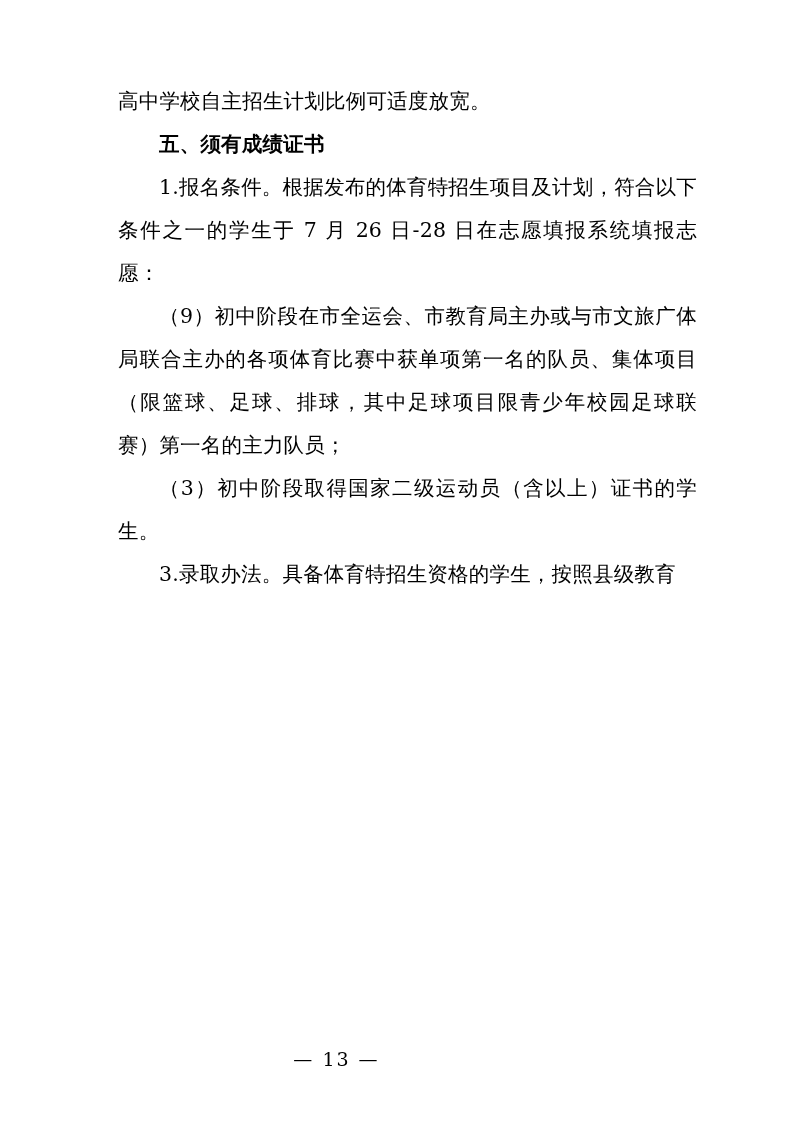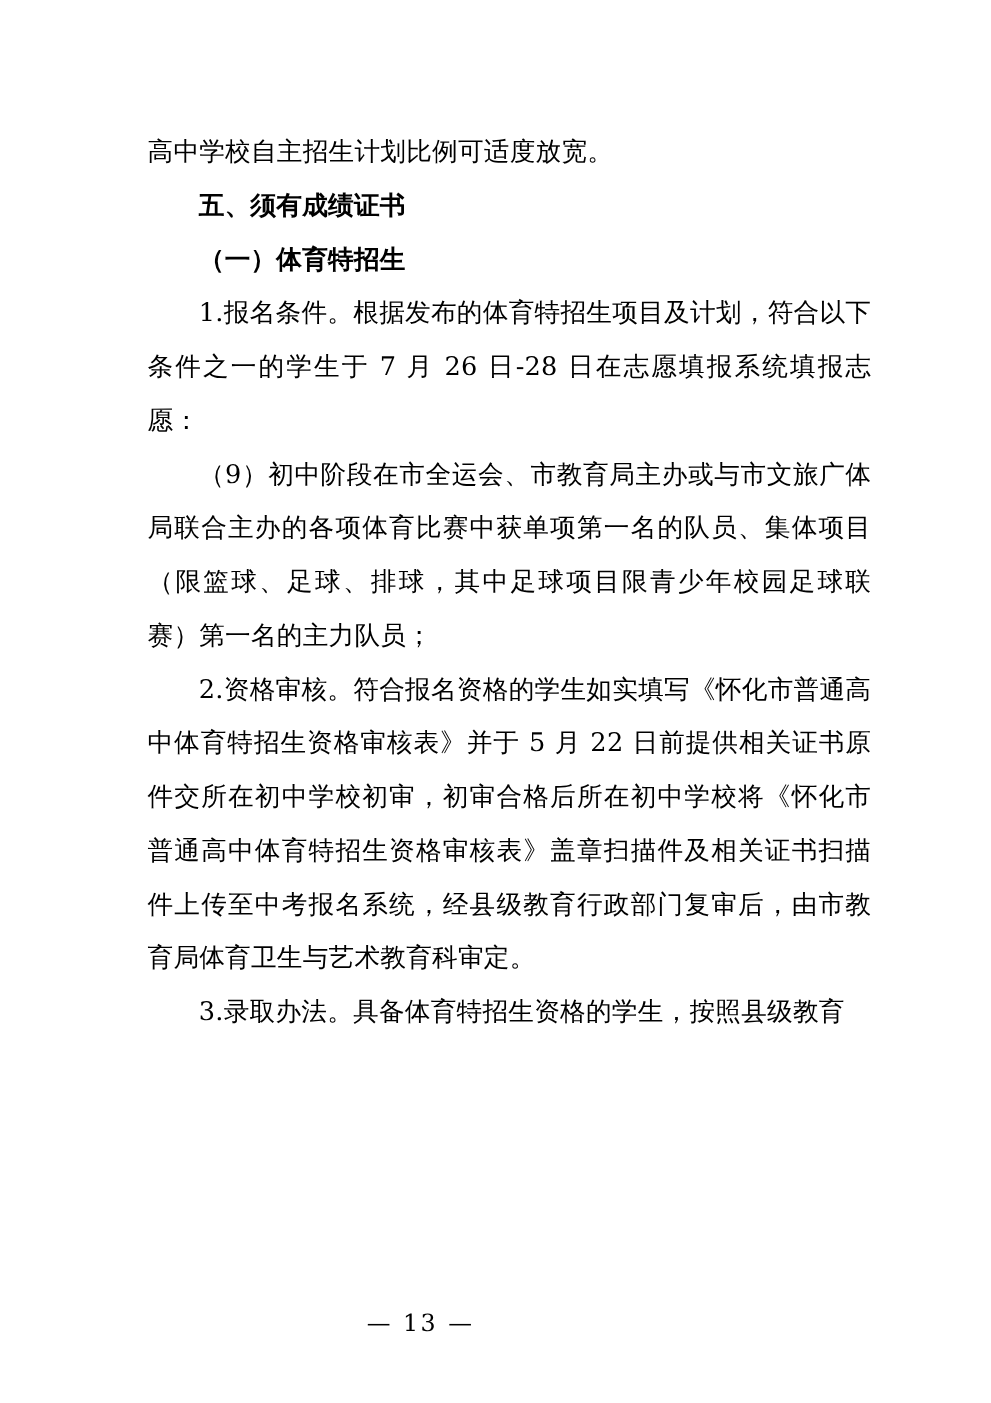--- a/index.html
+++ b/index.html
@@ -15,21 +15,21 @@
     color: #000000;
     overflow: hidden;
   }
   .page {
     position: absolute;
     left: 0;
     top: 0;
     width: 793px;
     height: 1122px;
     box-sizing: border-box;
-    padding: 100px 96px 60px 118px;
+    padding: 80px 96px 60px 118px;
   }
   .doc-body {
     font-size: 20.5px;
     line-height: 43px;
     letter-spacing: 0.2px;
     text-align: justify;
     text-justify: inter-ideograph;
   }
   .para {
     margin: 0;
@@ -65,29 +65,28 @@
 </head>
 <body>
 
 <div class="page">
   <div class="doc-body">
 
     <p class="para">高中学校自主招生计划比例可适度放宽。</p>
 
     <p class="para heading">五、须有成绩证书</p>
 
-    <p class="para subheading">（一）体育特招生</p>
 
     <p class="para indent-2">1.报名条件。根据发布的体育特招生项目及计划，符合以下条件之一的学生于 7 月 26 日-28 日在志愿填报系统填报志愿：</p>
 
 
     <p class="para indent-2">（9）初中阶段在市全运会、市教育局主办或与市文旅广体局联合主办的各项体育比赛中获单项第一名的队员、集体项目（限篮球、足球、排球，其中足球项目限青少年校园足球联赛）第一名的主力队员；</p>
 
+    <p class="para indent-2">（3）初中阶段取得国家二级运动员（含以上）证书的学生。</p>
 
-    <p class="para indent-2">2.资格审核。符合报名资格的学生如实填写《怀化市普通高中体育特招生资格审核表》并于 5 月 22 日前提供相关证书原件交所在初中学校初审，初审合格后所在初中学校将《怀化市普通高中体育特招生资格审核表》盖章扫描件及相关证书扫描件上传至中考报名系统，经县级教育行政部门复审后，由市教育局体育卫生与艺术教育科审定。</p>
 
     <p class="para indent-2">3.录取办法。具备体育特招生资格的学生，按照县级教育</p>
 
   </div>
 
   <div class="footer">
     <span class="footer-inner">— 13 —</span>
   </div>
 </div>
 

